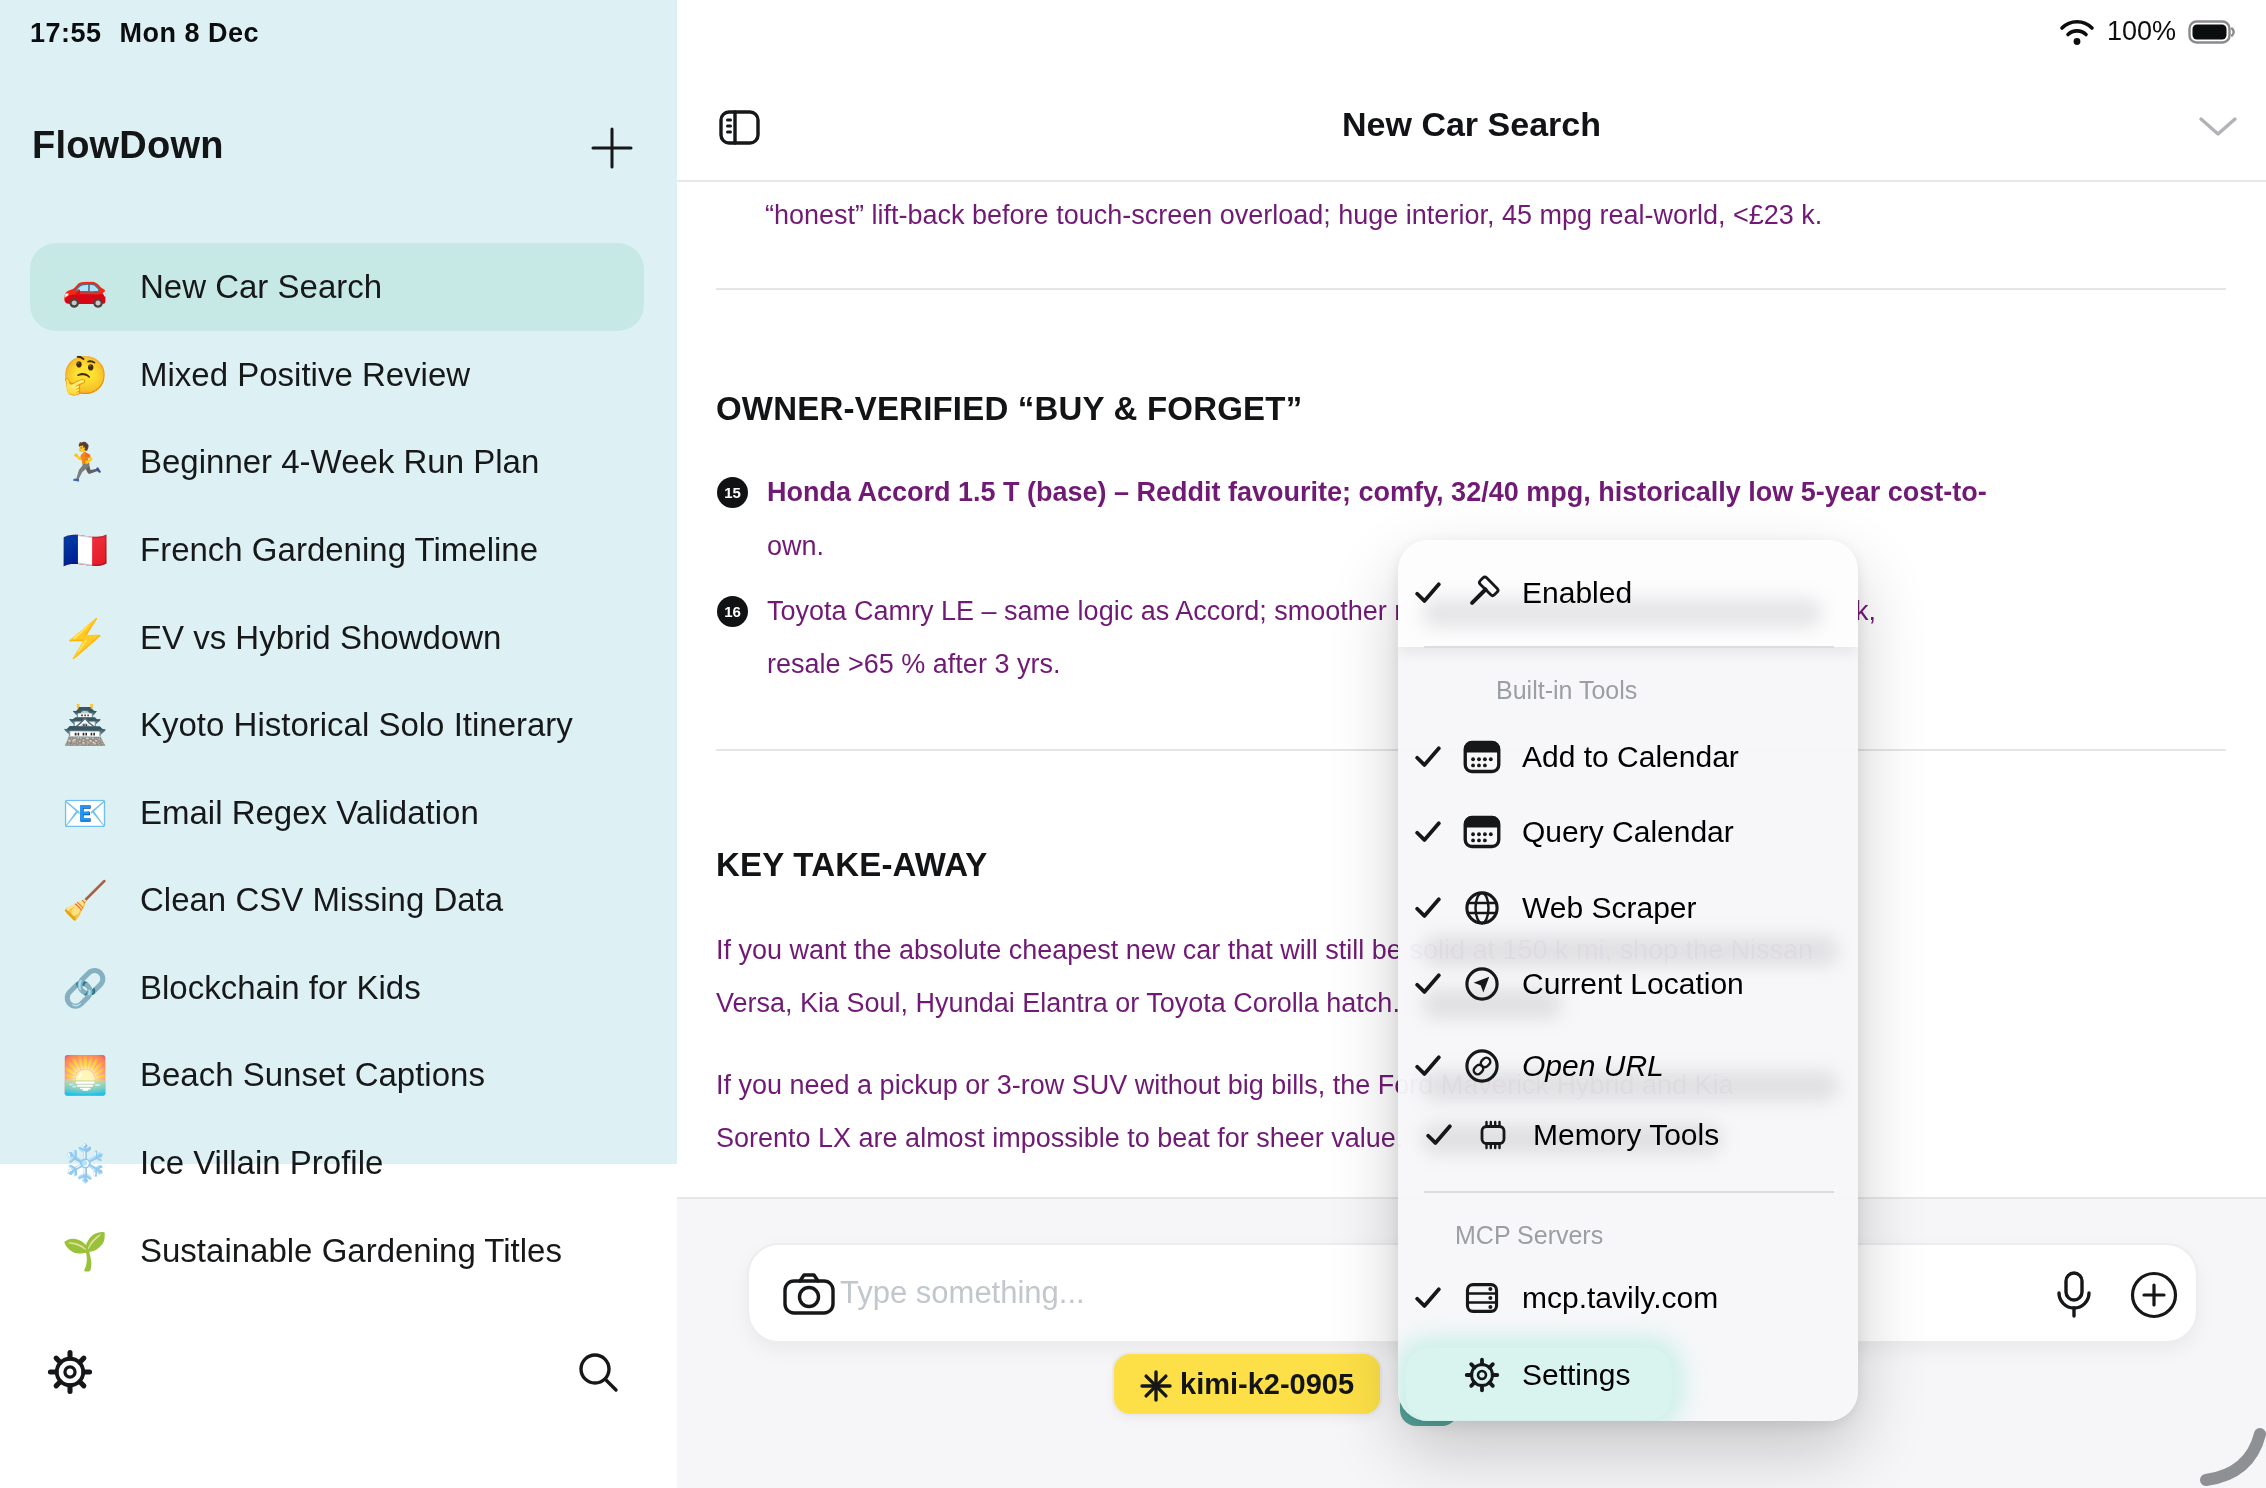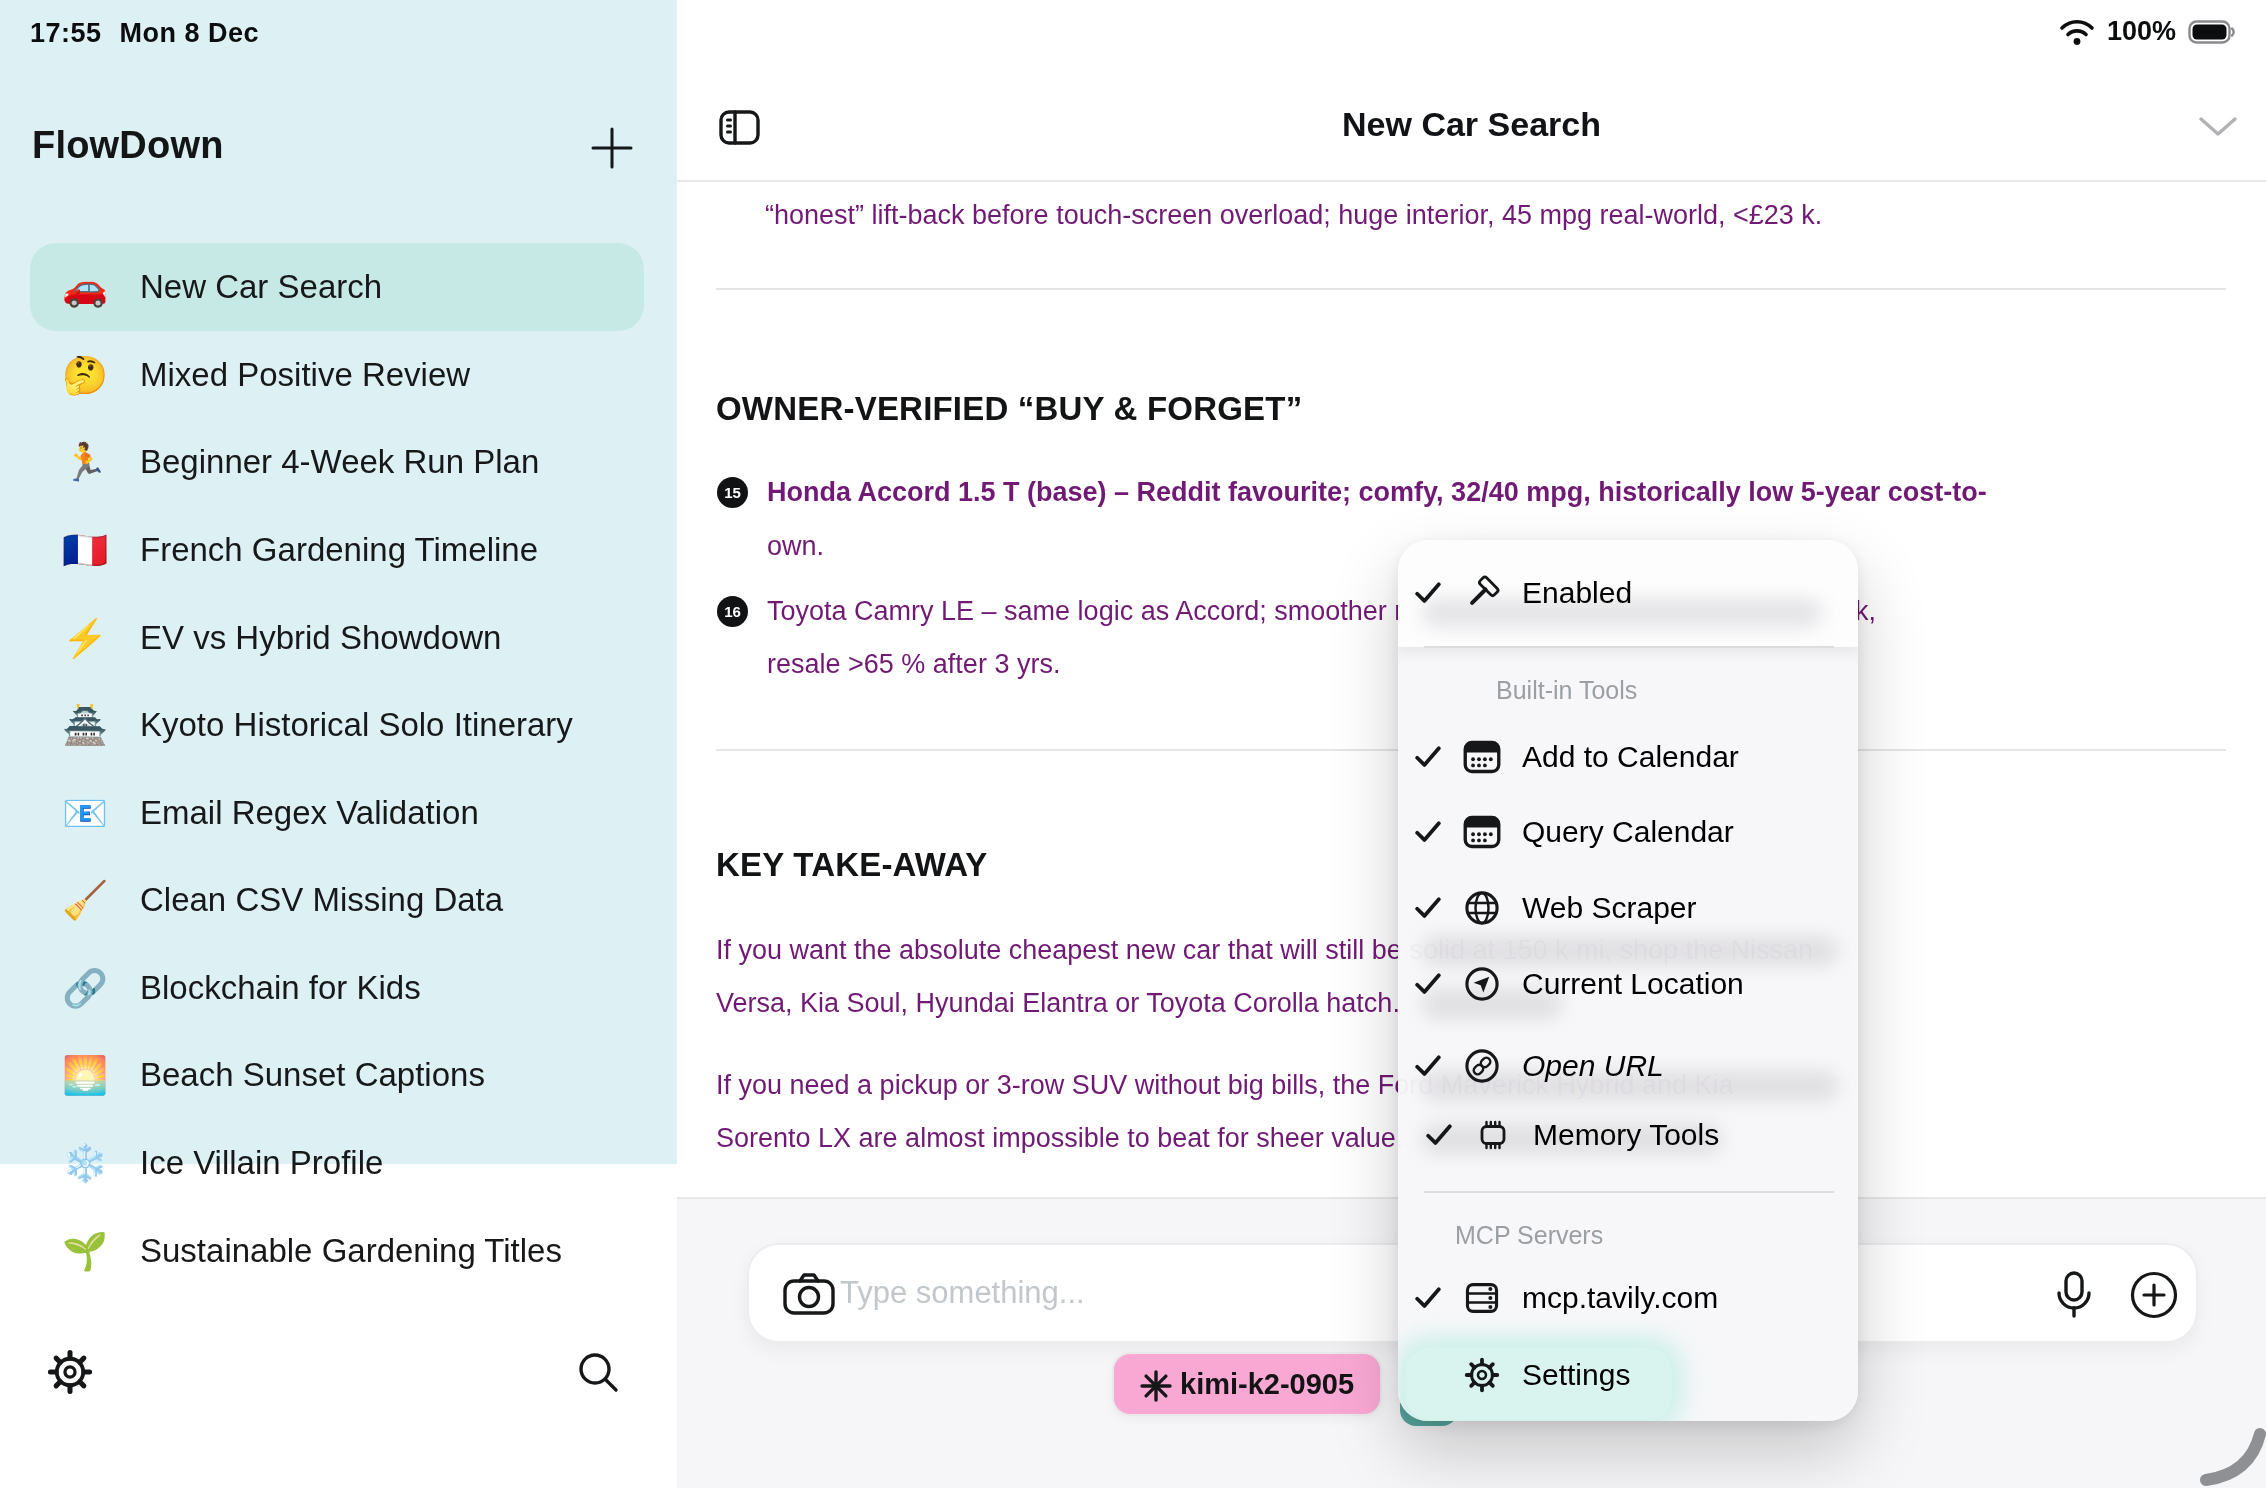--- a/index.html
+++ b/index.html
@@ -17,34 +17,34 @@
   .side-item.selected { background:#c7e9e6; }
   .side-item .emoji { position:absolute; left:32px; top:50%; transform:translateY(-50%); font-size:37px; line-height:1; }
   .side-item .lbl { position:absolute; left:110px; top:50%; transform:translateY(-50%); font-size:33px; color:#17181a; white-space:nowrap; }
   .side-foot { position:absolute; width:48px; height:48px; }
 
   
   #main { position:absolute; left:677px; top:0; width:1589px; height:1488px; background:#ffffff; }
   #navbar { position:absolute; left:677px; top:0; width:1589px; height:182px; background:#ffffff; border-bottom:2px solid #e8e8ea; }
   #nav-title { position:absolute; left:677px; top:105px; width:1589px; text-align:center; font-size:34px; font-weight:600; color:#121316; }
   .statusbar-right { position:absolute; right:30px; top:16px; display:flex; align-items:center; gap:12px; }
-  .statusbar-right .pct { font-size:27px; font-weight:700; color:#0c0d0e; }
+  .statusbar-right .pct { font-size:27px; font-weight:400; color:#0c0d0e; }
 
   
   .tline { position:absolute; font-size:27px; color:#701a75; white-space:nowrap; line-height:40px; }
   .theading { position:absolute; font-size:33px; font-weight:700; color:#131416; white-space:nowrap; letter-spacing:.2px; }
   .hr { position:absolute; left:716px; width:1510px; height:2px; background:#e5e5e7; }
   .numbadge { position:absolute; left:717px; width:31px; height:31px; border-radius:50%; background:#111214; color:#ffffff; font-size:15px; font-weight:700; text-align:center; line-height:31px; }
 
   
   #bottom-band { position:absolute; left:677px; top:1197px; width:1589px; height:291px; background:#f6f6f8; border-top:2px solid #e7e7e9; }
   #input-bar { position:absolute; left:747px; top:1243px; width:1451px; height:100px; background:#ffffff; border:2px solid #ededef; border-radius:32px; box-shadow:0 8px 20px rgba(0,0,0,0.05); }
   #input-field { position:absolute; left:840px; top:1263px; width:540px; height:60px; border:none; outline:none; background:transparent; font-family:"Liberation Sans",sans-serif; font-size:31px; color:#1d1e20; }
   #input-field::placeholder { color:#c2c7cc; }
-  #model-chip { position:absolute; left:1112px; top:1352px; width:270px; height:64px; background:#f9a8d4; border:2px solid #e9e9eb; border-radius:18px; box-shadow:0 4px 10px rgba(0,0,0,0.04); cursor:pointer; }
+  #model-chip { position:absolute; left:1112px; top:1352px; width:270px; height:64px; background:#fde047; border:2px solid #e9e9eb; border-radius:18px; box-shadow:0 4px 10px rgba(0,0,0,0.04); cursor:pointer; }
   #model-chip .mlabel { position:absolute; left:66px; top:50%; transform:translateY(-50%); font-size:29px; font-weight:600; color:#131416; white-space:nowrap; }
 
   
   #send-peek { position:absolute; left:1400px; top:1386px; width:58px; height:40px; background:#58a8a0; border-radius:16px; z-index:6; }
   #popup { position:absolute; left:1398px; top:540px; width:460px; height:881px; background:rgba(247,247,249,0.96); border-radius:30px; box-shadow:0 30px 70px rgba(0,0,0,0.20), 0 4px 14px rgba(0,0,0,0.08); z-index:10; overflow:hidden; }
   #popup .topsec { position:absolute; left:0; top:0; width:100%; height:107px; background:#fdfdfe; border-radius:30px 30px 0 0; box-shadow:0 6px 14px rgba(0,0,0,0.07); }
   .psep { position:absolute; left:26px; width:410px; height:2px; background:#dddde0; }
   .phdr { position:absolute; left:57px; font-size:25px; font-weight:500; color:#9b9ea3; white-space:nowrap; }
   .prow { position:absolute; left:0; width:460px; height:72px; cursor:pointer; }
   .prow .chk { position:absolute; left:17px; top:50%; transform:translateY(-50%); }

